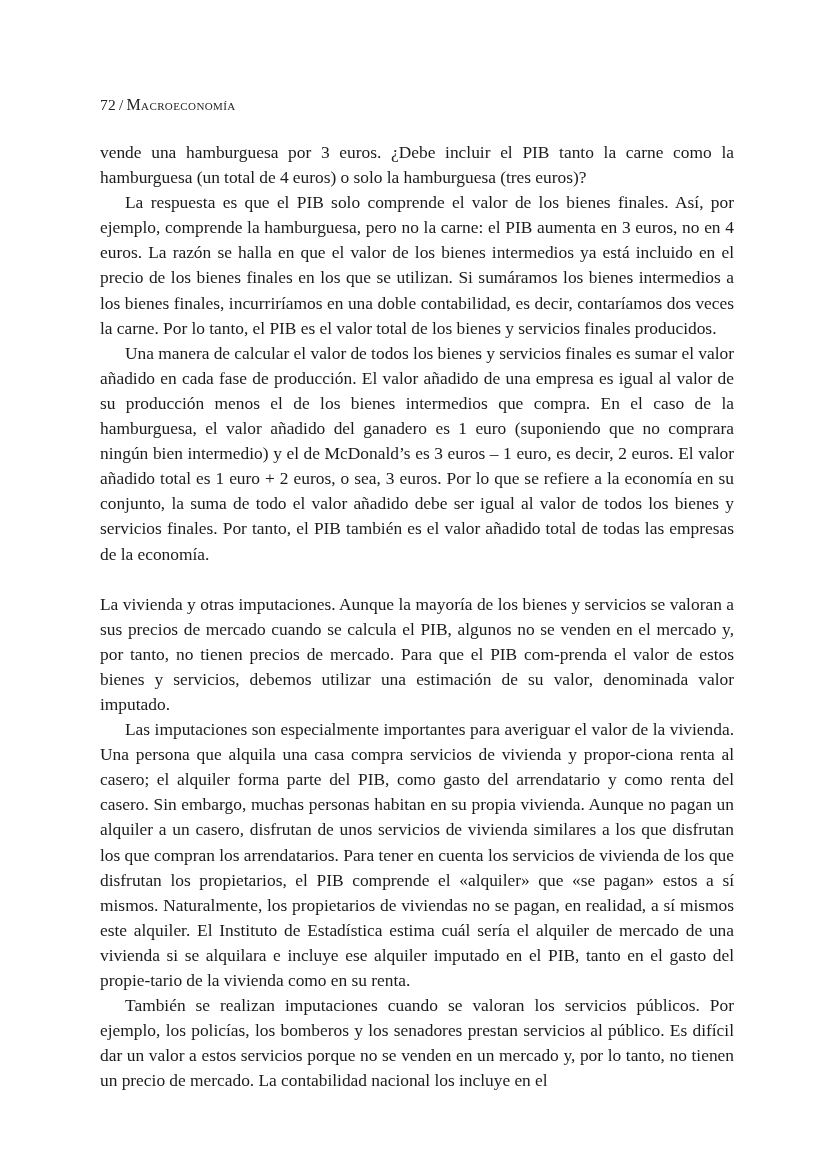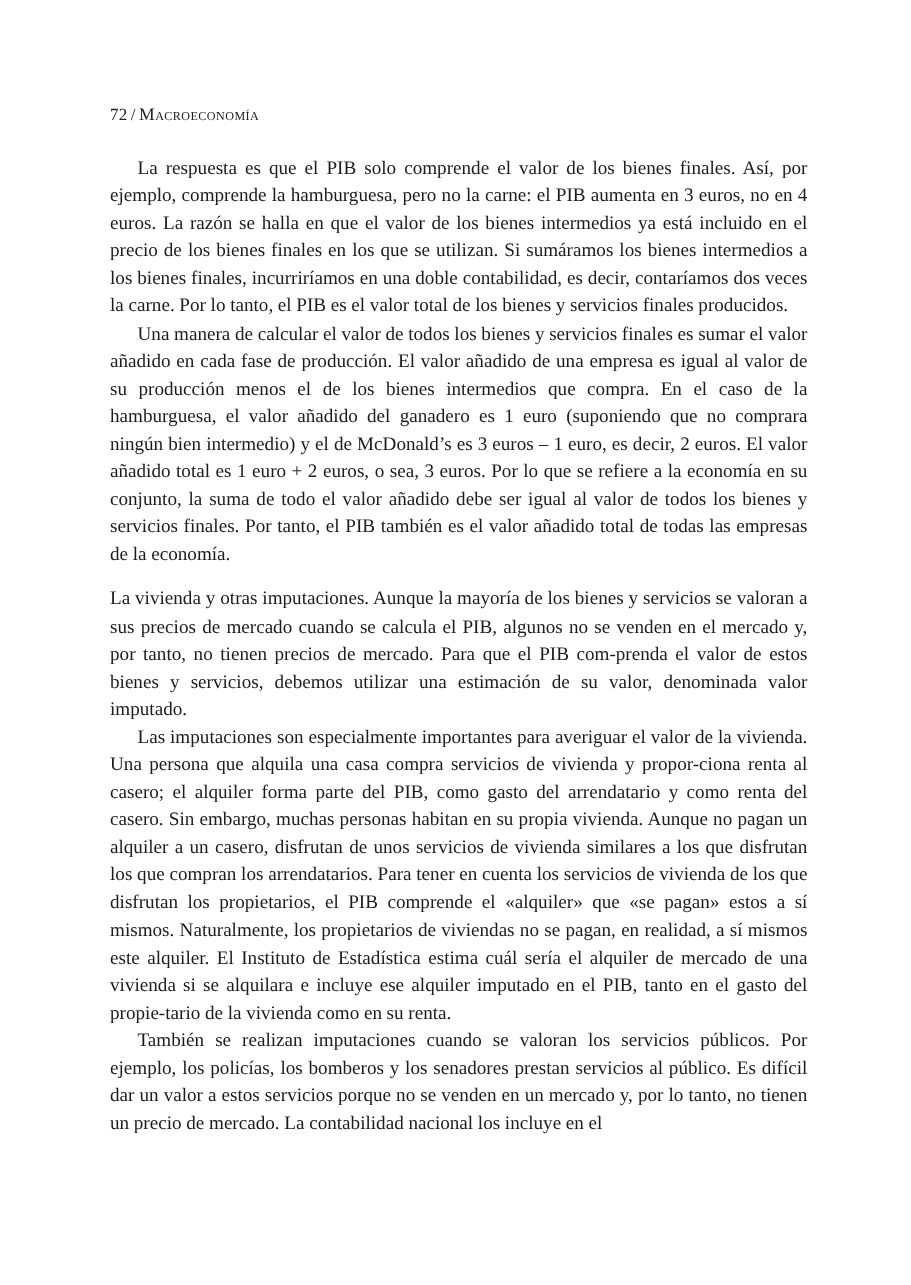--- a/index.html
+++ b/index.html
@@ -61,37 +61,38 @@
     text-justify: inter-word;
     text-indent: 0;
     hyphens: manual;
     -webkit-hyphens: manual;
     word-spacing: -0.1px;
   }
   p.para.indent {
     text-indent: 25px;
   }
   p.para.gap-before {
-    margin-top: 15px;
+    margin-top: 25px;
   }
 
   b, .bold {
     font-weight: normal;
   }
 </style>
 </head>
 <body style="background: rgb(255, 255, 255); color: rgb(27, 27, 27);">
 
 <div class="page">
 
   <div class="running-head">
     <span class="folio">72</span><span class="sep">/</span><span class="booktitle">Macroeconomía</span>
   </div>
 
   <div class="textblock" id="textblock">
+      <p class="para"><span>vende una hamburguesa por 3 euros. ¿Debe incluir el PIB tanto la carne como la hamburguesa (un total de 4 euros) o solo la hamburguesa (tres euros)?</span></p>
       <p class="para indent"><span>La respuesta es que el PIB solo comprende el valor de los bienes finales. Así, por ejemplo, comprende la hamburguesa, pero no la carne: el PIB aumenta en 3 euros, no en 4 euros. La razón se halla en que el valor de los bienes intermedios ya está incluido en el precio de los bienes finales en los que se utilizan. Si sumáramos los bienes intermedios a los bienes finales, incurriríamos en una doble contabilidad, es decir, contaríamos dos veces la carne. Por lo tanto, el PIB es el valor total de los bienes y servicios finales producidos.</span></p>
       <p class="para indent"><span>Una manera de calcular el valor de todos los bienes y servicios finales es sumar el valor añadido en cada fase de producción. El </span><span class="bold">valor añadido</span><span> de una empresa es igual al valor de su producción menos el de los bienes intermedios que compra. En el caso de la hamburguesa, el valor añadido del ganadero es 1 euro (suponiendo que no comprara ningún bien intermedio) y el de McDonald’s es 3 euros – 1 euro, es decir, 2 euros. El valor añadido total es 1 euro + 2 euros, o sea, 3 euros. Por lo que se refiere a la economía en su conjunto, la suma de todo el valor añadido debe ser igual al valor de todos los bienes y servicios finales. Por tanto, el PIB también es el valor añadido total de todas las empresas de la economía.</span></p>
       <p class="para gap-before"><span class="bold">La vivienda y otras imputaciones</span><span>. Aunque la mayoría de los bienes y servicios se valoran a sus precios de mercado cuando se calcula el PIB, algunos no se venden en el mercado y, por tanto, no tienen precios de mercado. Para que el PIB com-prenda el valor de estos bienes y servicios, debemos utilizar una estimación de su valor, denominada </span><span class="bold">valor imputado</span><span>.</span></p>
       <p class="para indent"><span>Las imputaciones son especialmente importantes para averiguar el valor de la vivienda. Una persona que alquila una casa compra servicios de vivienda y propor-ciona renta al casero; el alquiler forma parte del PIB, como gasto del arrendatario y como renta del casero. Sin embargo, muchas personas habitan en su propia vivienda. Aunque no pagan un alquiler a un casero, disfrutan de unos servicios de vivienda similares a los que disfrutan los que compran los arrendatarios. Para tener en cuenta los servicios de vivienda de los que disfrutan los propietarios, el PIB comprende el «alquiler» que «se pagan» estos a sí mismos. Naturalmente, los propietarios de viviendas no se pagan, en realidad, a sí mismos este alquiler. El Instituto de Estadística estima cuál sería el alquiler de mercado de una vivienda si se alquilara e incluye ese alquiler imputado en el PIB, tanto en el gasto del propie-tario de la vivienda como en su renta.</span></p>
       <p class="para indent"><span>También se realizan imputaciones cuando se valoran los servicios públicos. Por ejemplo, los policías, los bomberos y los senadores prestan servicios al público. Es difícil dar un valor a estos servicios porque no se venden en un mercado y, por lo tanto, no tienen un precio de mercado. La contabilidad nacional los incluye en el</span></p>
     </div>
 
 </div>
 
 </body></html>

